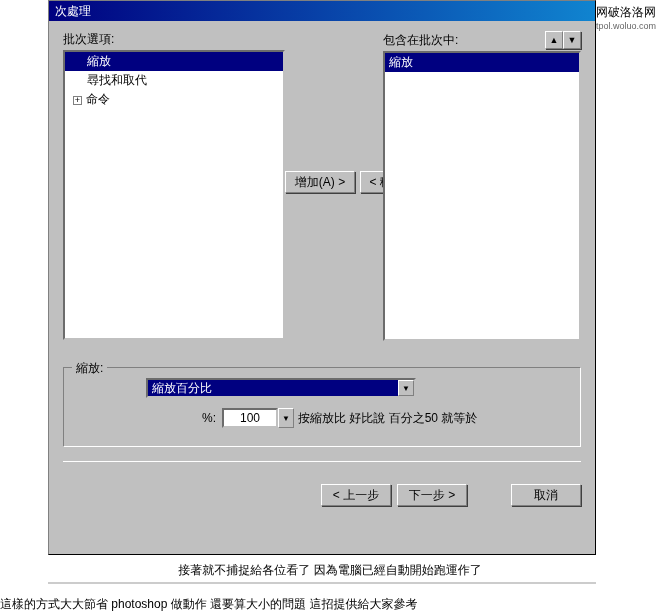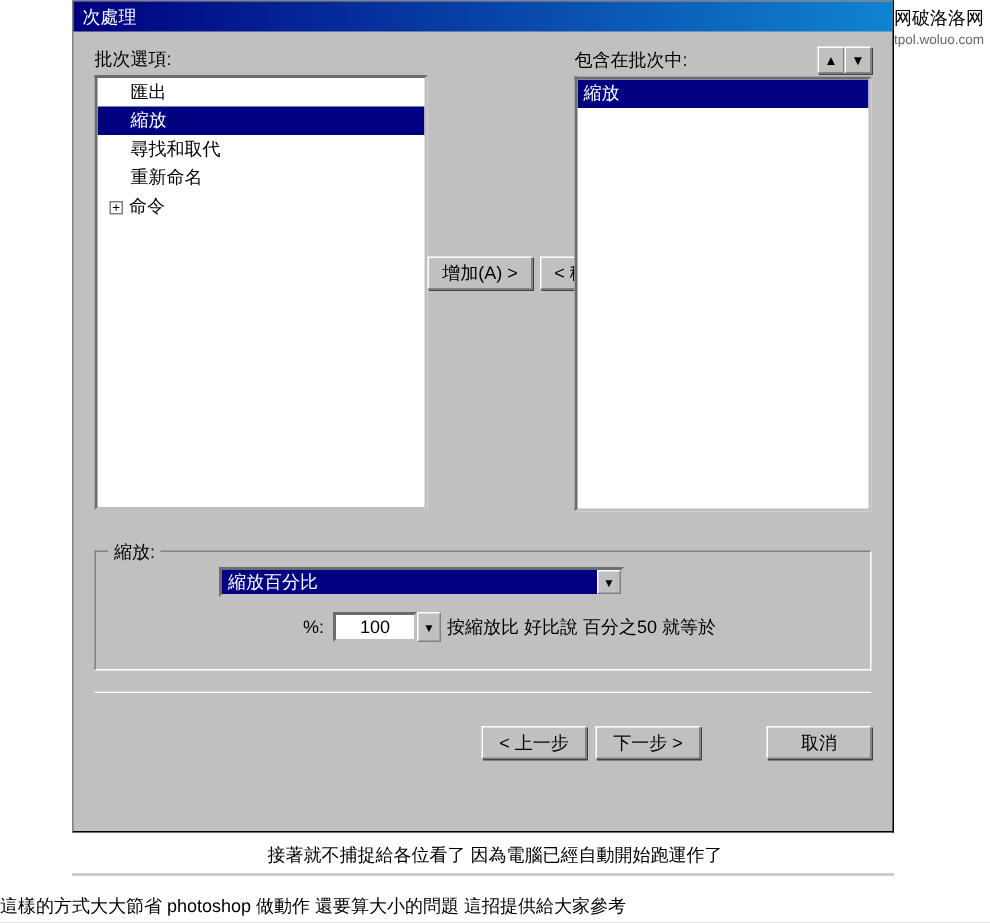--- a/index.html
+++ b/index.html
@@ -46,24 +46,22 @@
 <div class="page">
   <div class="dialog">
     <div class="titlebar">次處理</div>
     <div class="dialog-body">
       <div class="top-row">
         <div class="left-col">
           <div class="label-row">
               <span>批次選項:</span>
             </div>
           <div class="listbox">
-            <div class="tree-item indent">匯出</div>
             <div class="tree-item indent selected">縮放</div>
             <div class="tree-item indent">尋找和取代</div>
-            <div class="tree-item indent">重新命名</div>
             <div class="tree-item"><span class="tree-expander">+</span><span>命令</span></div>
           </div>
         </div>
         <div class="mid-col">
           <button class="btn">增加(A) &gt;</button>
           <button class="btn">&lt; 移除(R)</button>
         </div>
         <div class="right-col">
           <div class="label-row">
             <span>包含在批次中:</span>

